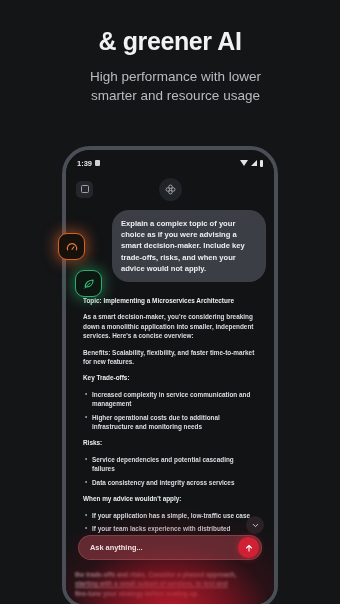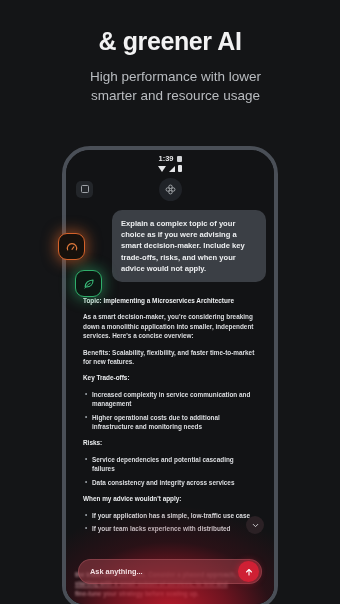--- a/index.html
+++ b/index.html
@@ -29,21 +29,21 @@
     border:4px solid #4a4f57;
     border-radius:28px 28px 22px 22px;
     background:#0e0f11;
     overflow:hidden;
   }
   .screen { position:absolute; inset:0; background:#121315; overflow:hidden; }
 
   
   .statusbar {
     height:18px; display:flex; align-items:center;
-    justify-content:space-between; padding:0 11px; margin-top:4px;flex-direction:column;
+    justify-content:space-between; padding:0 11px; margin-top:4px;
   }
   .sb-left { display:flex; align-items:center; gap:3px; }
   .sb-time { color:#e4e5e7; font-size:7.5px; font-weight:700; }
   .sb-alarm { width:5px; height:6px; background:#cfd1d4; border-radius:1px; }
   .sb-right { display:flex; align-items:center; gap:3px; }
   .ic-wifi {
     width:0; height:0; border-left:4.5px solid transparent;
     border-right:4.5px solid transparent; border-top:6px solid #e4e5e7;
   }
   .ic-signal {
@@ -85,21 +85,21 @@
   .badge-leaf {
     left:75px; top:270px; border:1.6px solid #2fae6a;
     background:#0c1712;
     box-shadow:0 0 13px 3px rgba(47,174,106,.45);
   }
 
   
   .chat { position:relative; padding:0 8px; }
   .bubble {
     margin-left:38px; margin-top:6px;
-    background:#3b3f45; border-radius:10px;
+    background:#3b3f45; border-radius:17px;
     padding:8px 9px;
     color:#eceef0; font-size:7.6px; line-height:11.2px; font-weight:700;
   }
 
   .response {
     margin-top:14px; padding:0 9px 0 9px;
     color:#dcdee1; font-size:6.4px; line-height:9.4px;
     font-weight:700;
   }
   .response p { margin-bottom:7px; }
@@ -132,21 +132,21 @@
   .glow {
     position:absolute; left:-18px; right:-18px; bottom:-40px; height:150px;
     background:radial-gradient(ellipse 62% 70% at 50% 78%,
       rgba(196,26,44,.92) 0%, rgba(150,20,36,.70) 38%,
       rgba(86,14,26,.34) 66%, rgba(18,19,21,0) 100%);
     z-index:6; pointer-events:none;
   }
 
   
   .composer {
-    position:absolute; left:12px; right:12px; bottom:20px;
+    position:absolute; left:12px; right:12px; bottom:44px;
     height:25px; border-radius:13px;
     background:rgba(140,56,66,.62);
     border:1px solid rgba(220,120,130,.28);
     display:flex; align-items:center; z-index:15;
   }
   .composer-ph {
     flex:1; padding-left:11px; color:#f2dfe2;
     font-size:7.4px; font-weight:700;
   }
   .send-btn {

